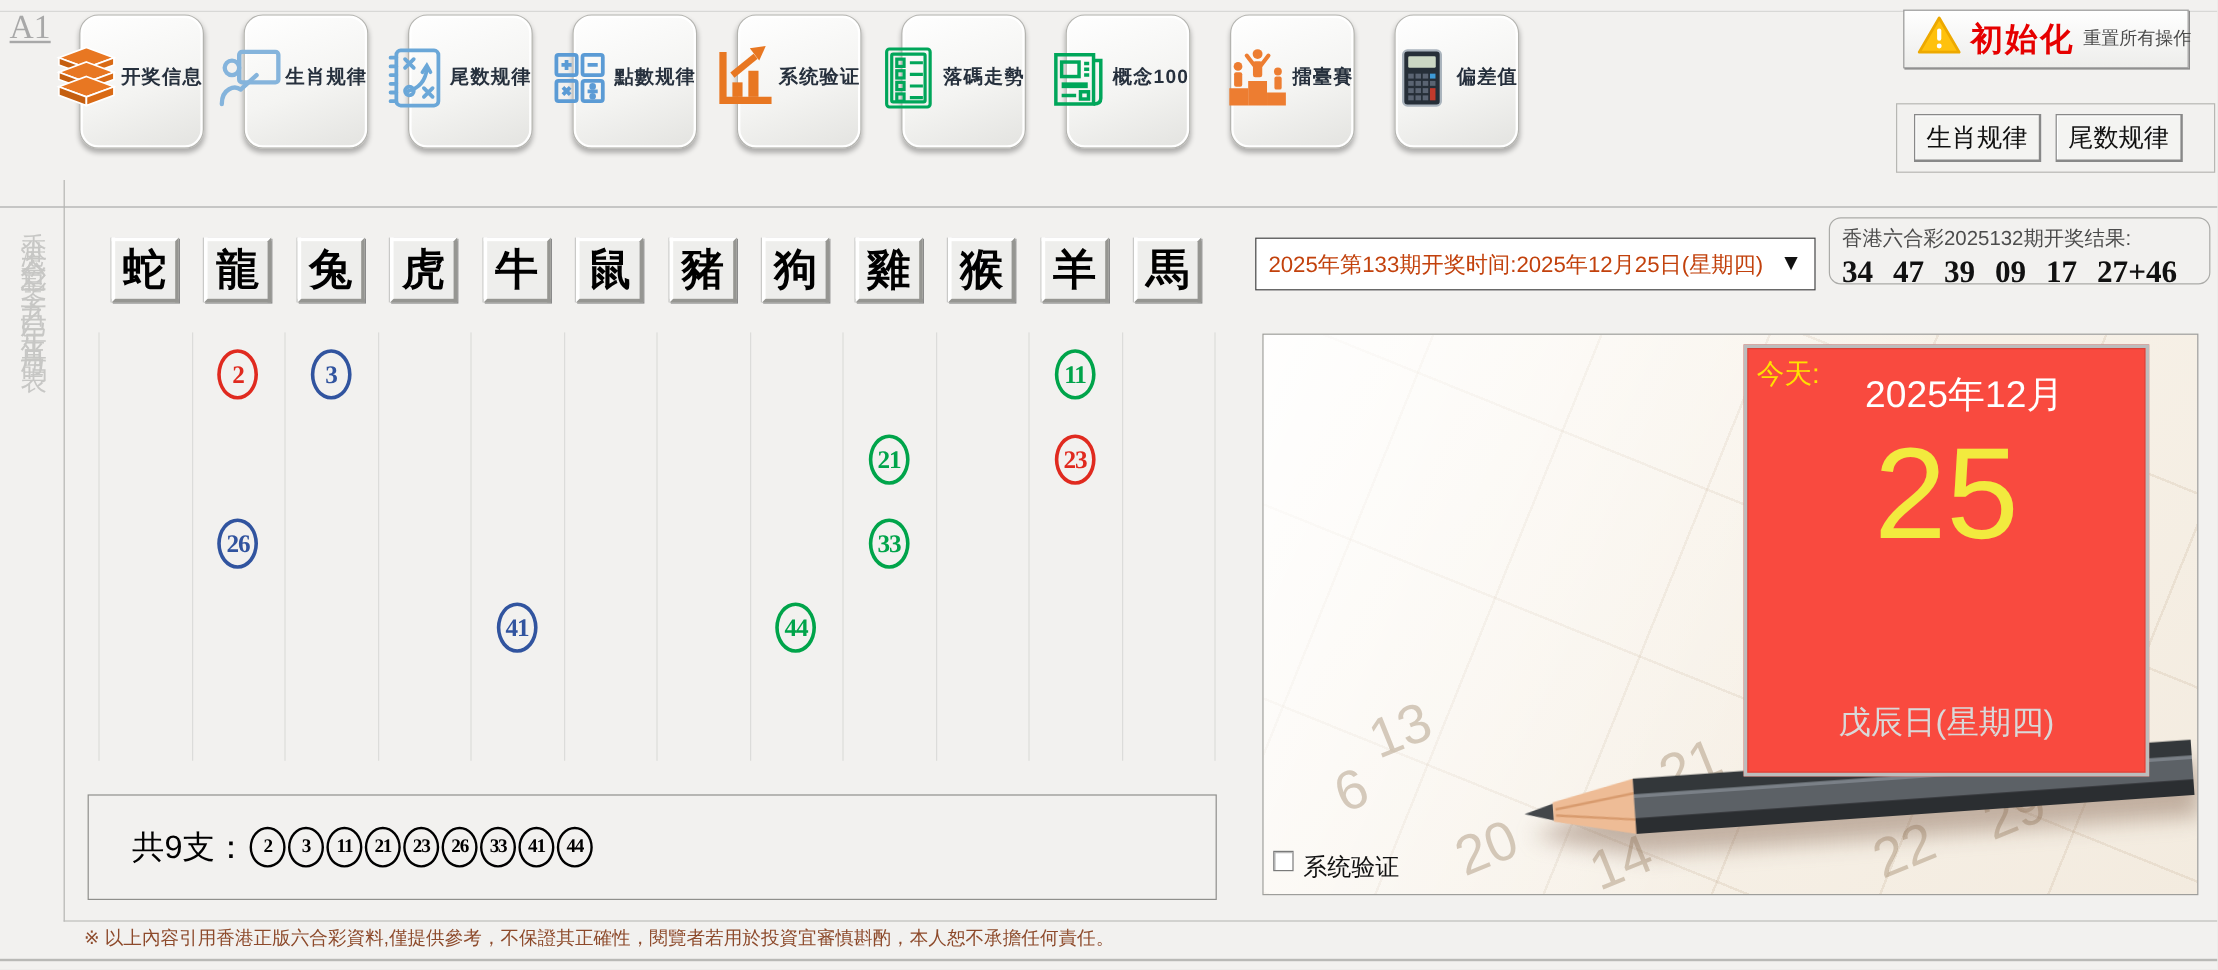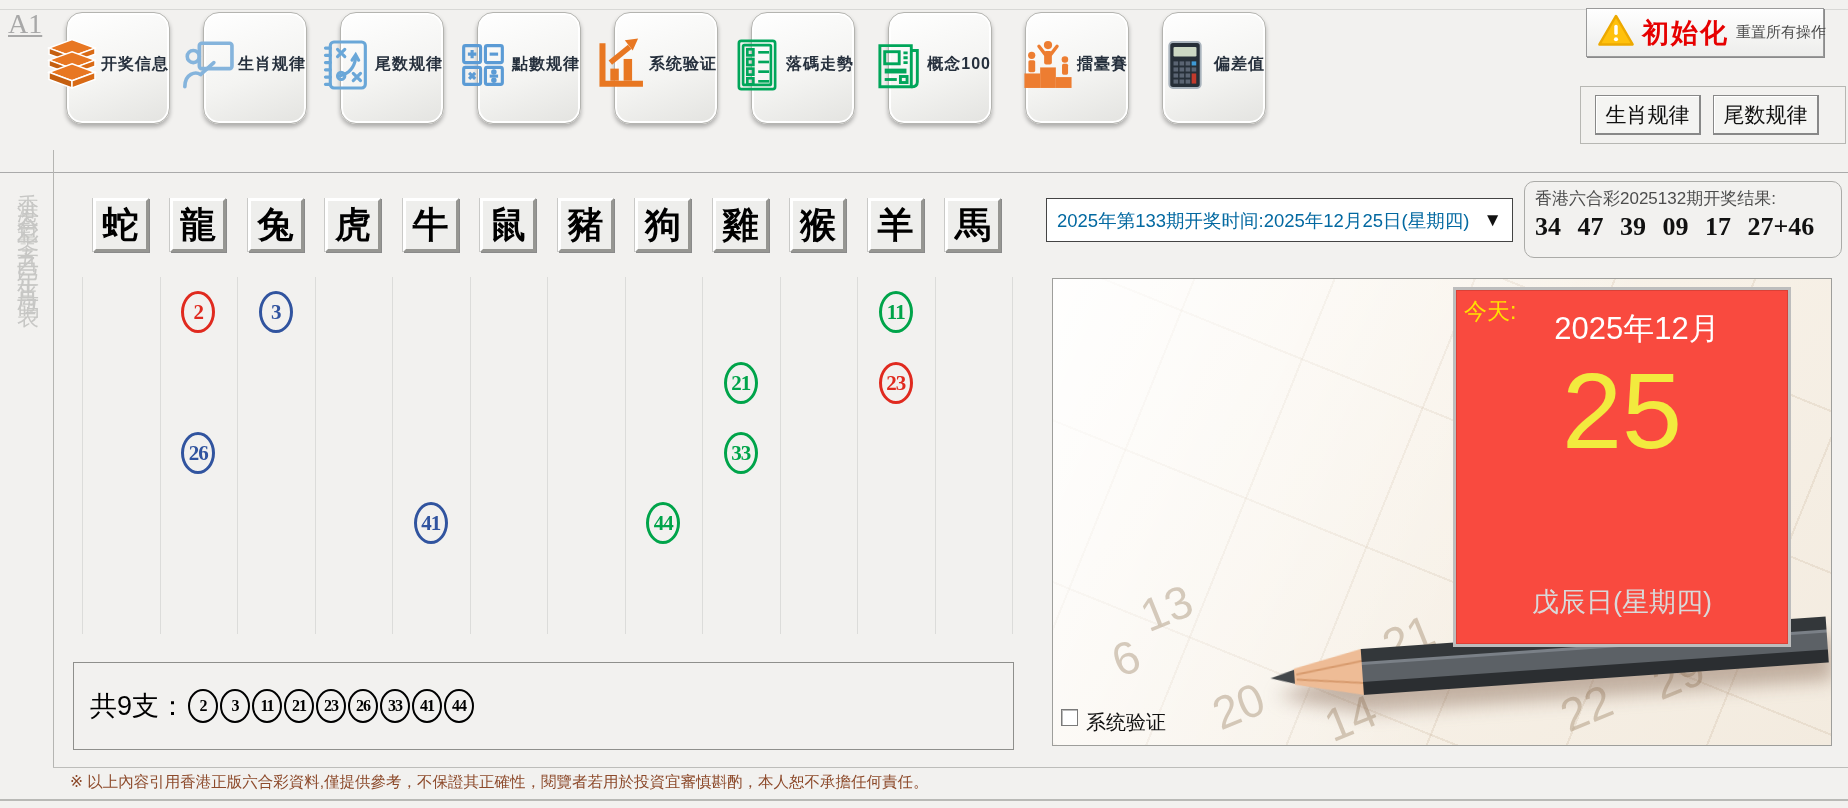--- a/index.html
+++ b/index.html
@@ -42,32 +42,32 @@
          display:flex;align-items:center;justify-content:center;cursor:pointer;
          font-family:"Liberation Serif",serif;font-size:36px;font-weight:bold;color:#000;}
   
   .grid{position:absolute;left:82px;top:277px;width:930px;height:357px;}
   .g-line{position:absolute;top:0;width:1px;height:357px;background:#dcdcda;}
   .mark{position:absolute;width:34px;height:42px;border-radius:50%;border:3px solid;
         display:flex;align-items:center;justify-content:center;background:transparent;
         font-family:"Liberation Serif",serif;font-size:21px;font-weight:600;letter-spacing:-1px;}
   
   .summary-box{position:absolute;left:73px;top:662px;width:941px;height:88px;border:1px solid #8f8f8c;
-               display:flex;align-items:center;padding-left:16px;}
+               display:flex;align-items:center;padding-left:36px;}
   .summary-label{font-size:27px;color:#000;}
   .s-circ{width:30px;height:34px;border:2px solid #000;border-radius:50%;margin-left:2px;
           display:flex;align-items:center;justify-content:center;
           font-family:"Liberation Serif",serif;font-size:16px;font-weight:600;color:#000;letter-spacing:-1px;}
   
   .dropdown{position:absolute;left:1046px;top:198px;width:467px;height:44px;background:#fff;
             border:1px solid #444;display:flex;align-items:center;padding:0 34px 0 10px;
             cursor:pointer;overflow:hidden;}
-  .dropdown-text{font-size:18.5px;color:#0369a1;white-space:nowrap;}
+  .dropdown-text{font-size:18.5px;color:#c2410c;white-space:nowrap;}
   .dropdown-arrow{position:absolute;right:10px;top:10px;font-size:19px;color:#111;}
-  .result-box{position:absolute;left:1524px;top:181px;width:318px;height:77px;border:1px solid #ababa8;
+  .result-box{position:absolute;left:1524px;top:181px;width:318px;height:56px;border:1px solid #ababa8;
               border-radius:10px;padding:5px 10px 0 10px;overflow:hidden;}
   .result-title{font-size:17px;color:#4c4c4c;white-space:nowrap;}
   .result-nums{font-family:"Liberation Serif",serif;font-size:26px;font-weight:bold;color:#111;
                word-spacing:10px;margin-top:2px;white-space:nowrap;}
   
   .cal-panel{position:absolute;left:1052px;top:278px;width:780px;height:468px;border:1px solid #9e9e9b;
              overflow:hidden;background:linear-gradient(135deg,#fbf7f0,#f3ebdf);}
   .cal-bg{position:absolute;inset:0;
      background:
        linear-gradient(115deg, rgba(255,255,255,.92), rgba(255,255,255,0) 60%),

